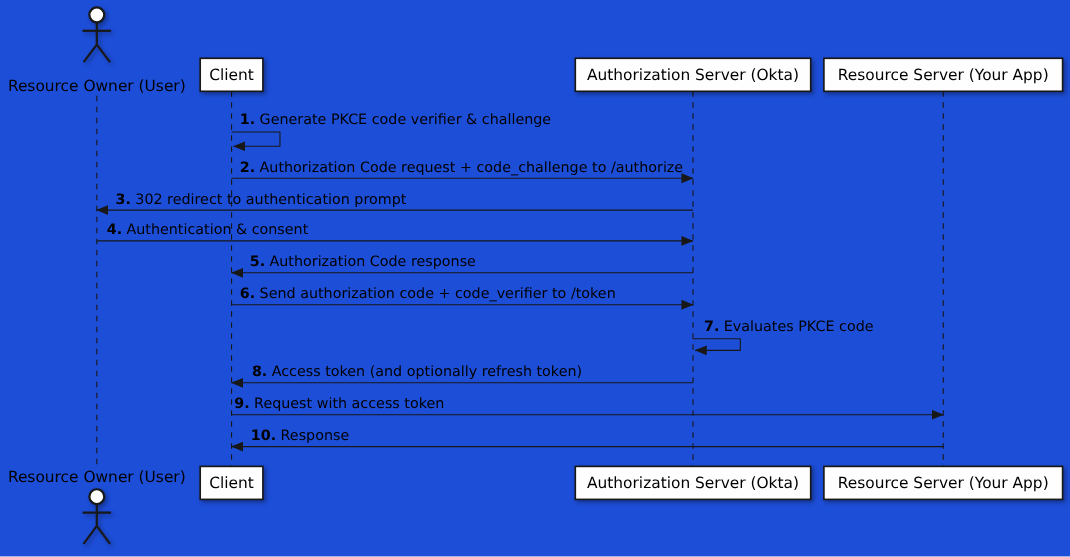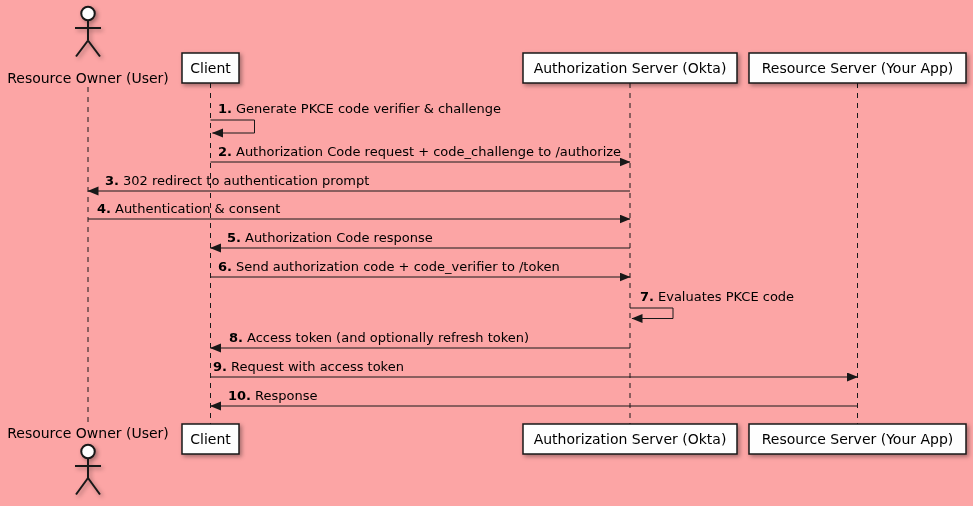--- a/index.html
+++ b/index.html
@@ -1,20 +1,20 @@
 <!DOCTYPE html>
 <html><head>
 <meta charset="utf-8">
 <style>
   html, body { margin: 0; padding: 0; background: #ffffff; }
   .stage {
     position: relative;
     width: 973px;
     height: 506px;
-    background: #fca5a5;
+    background: #1d4ed8;
     font-family: "DejaVu Sans", sans-serif;
     overflow: hidden;
   }
   svg text {
     font-family: "DejaVu Sans", sans-serif;
     fill: #000000;
   }
   .msg { font-size: 13px; }
   .msg .num { font-weight: bold; }
   .ptext { font-size: 14px; text-anchor: middle; }

